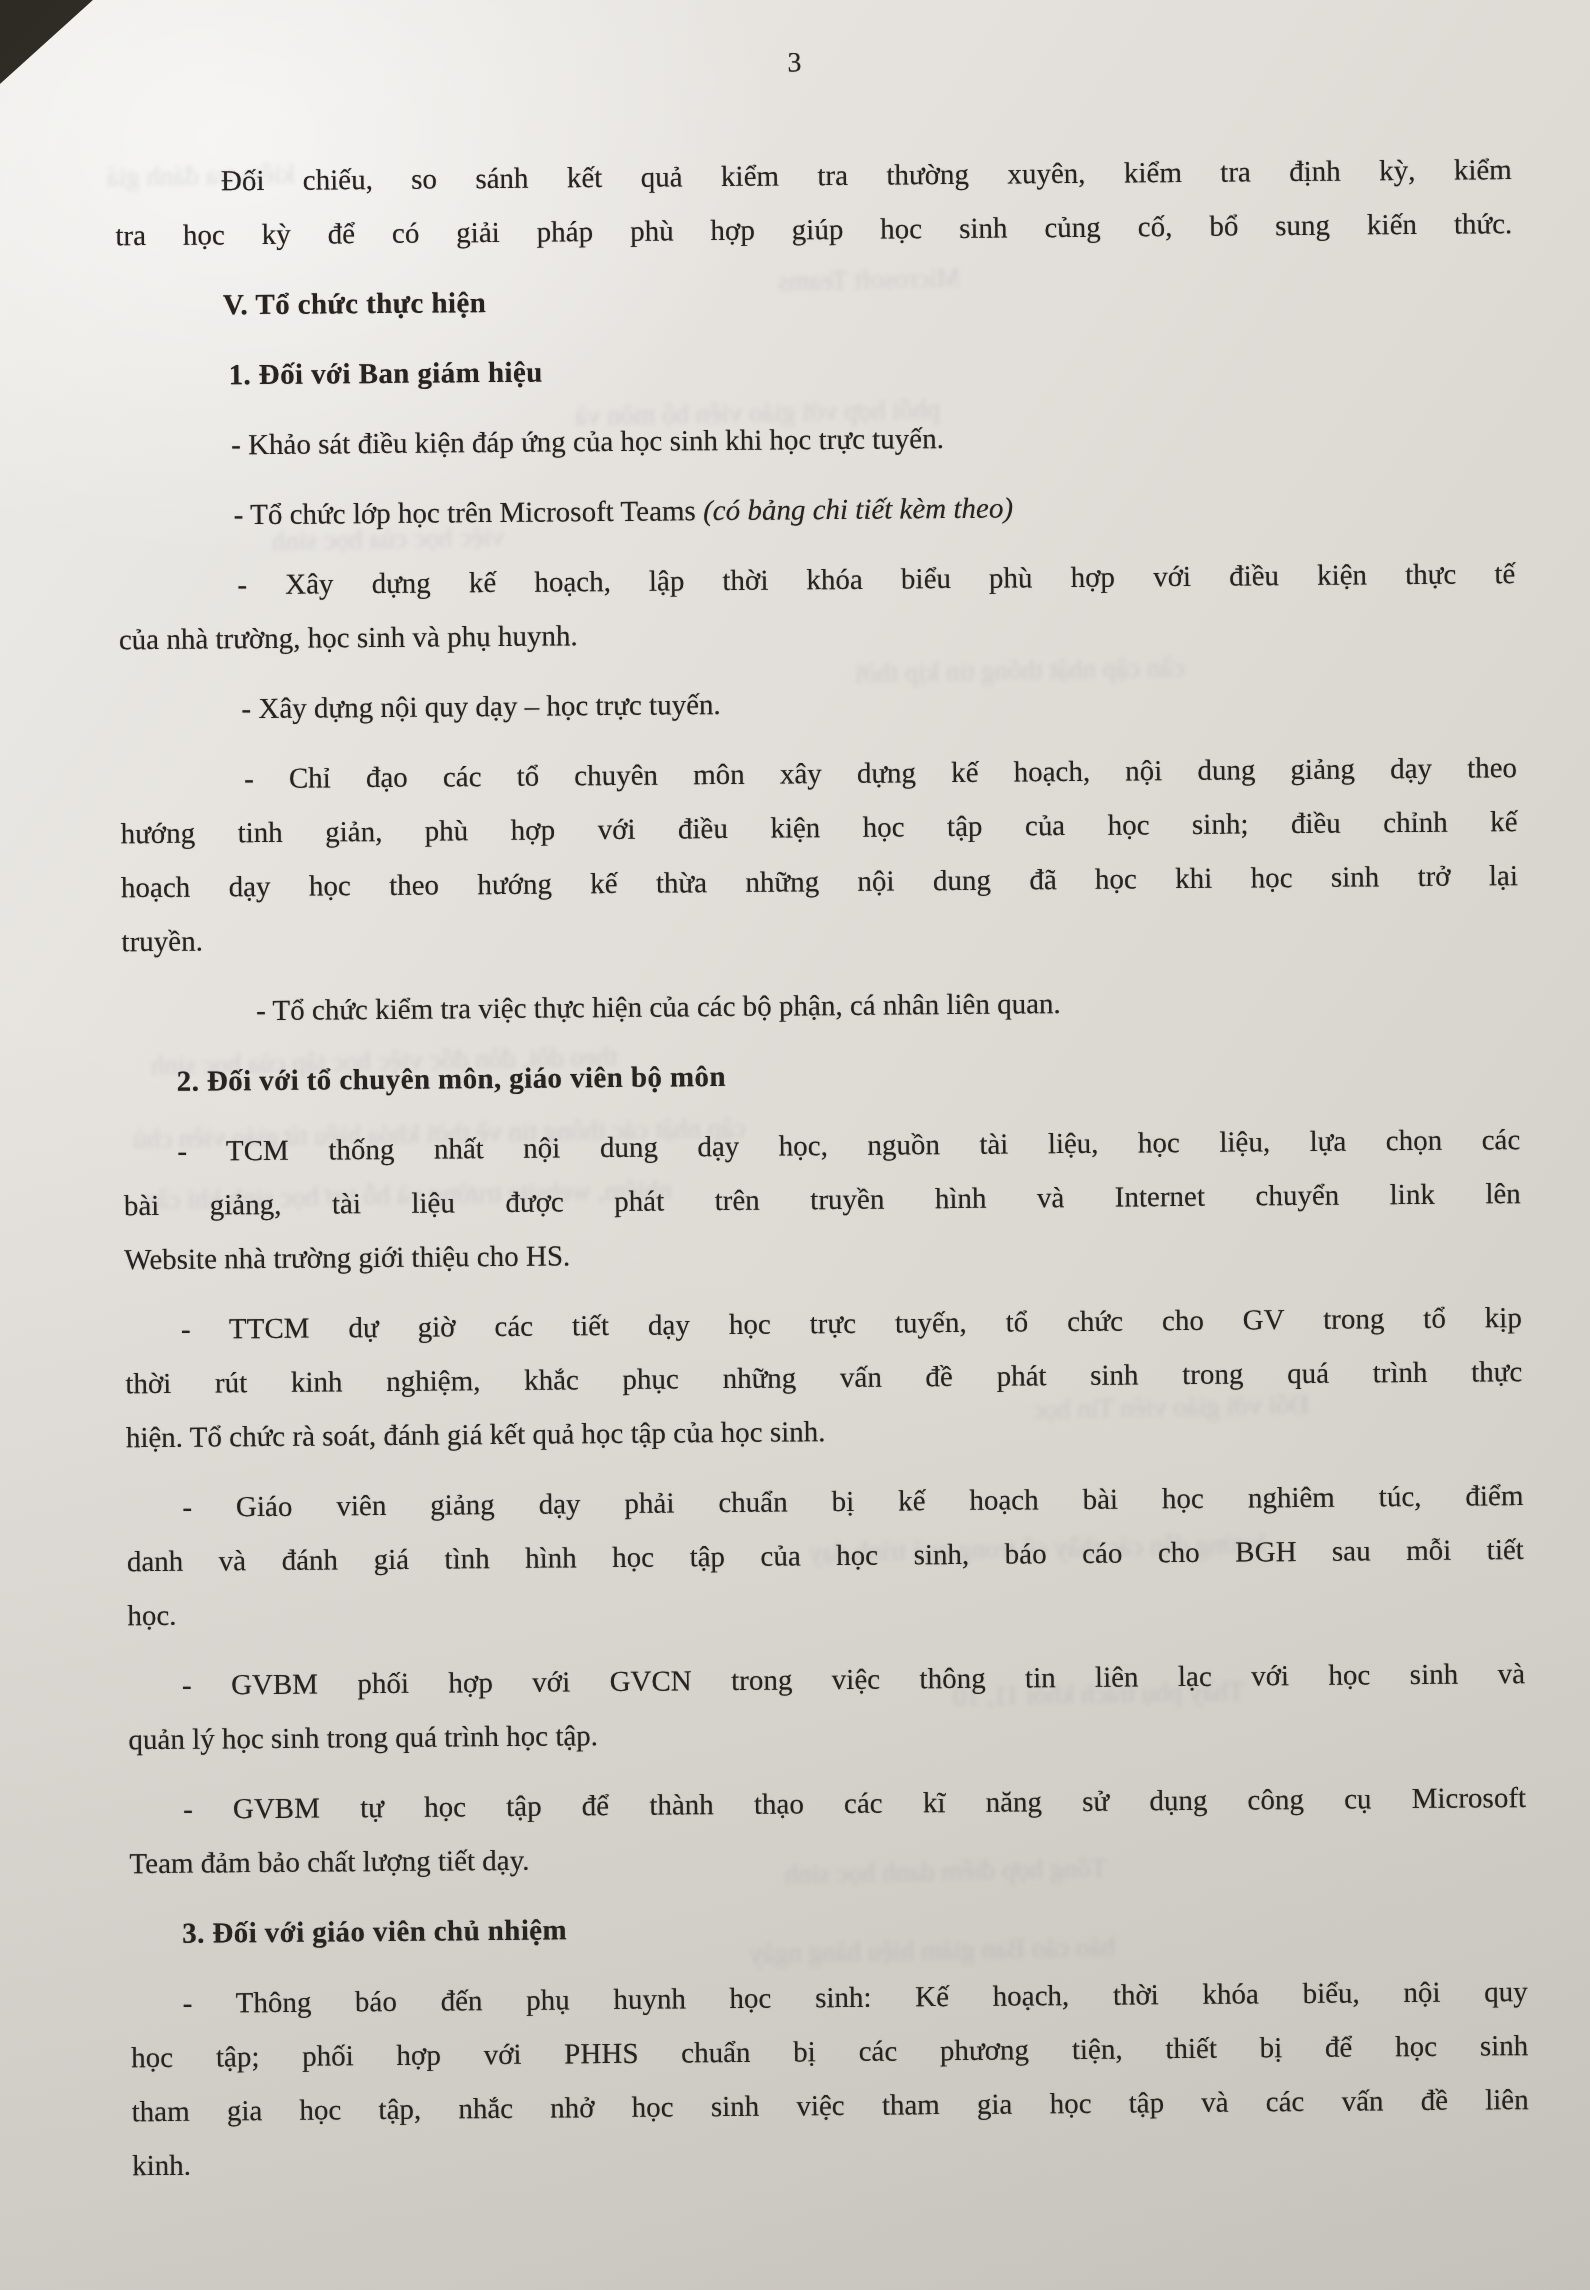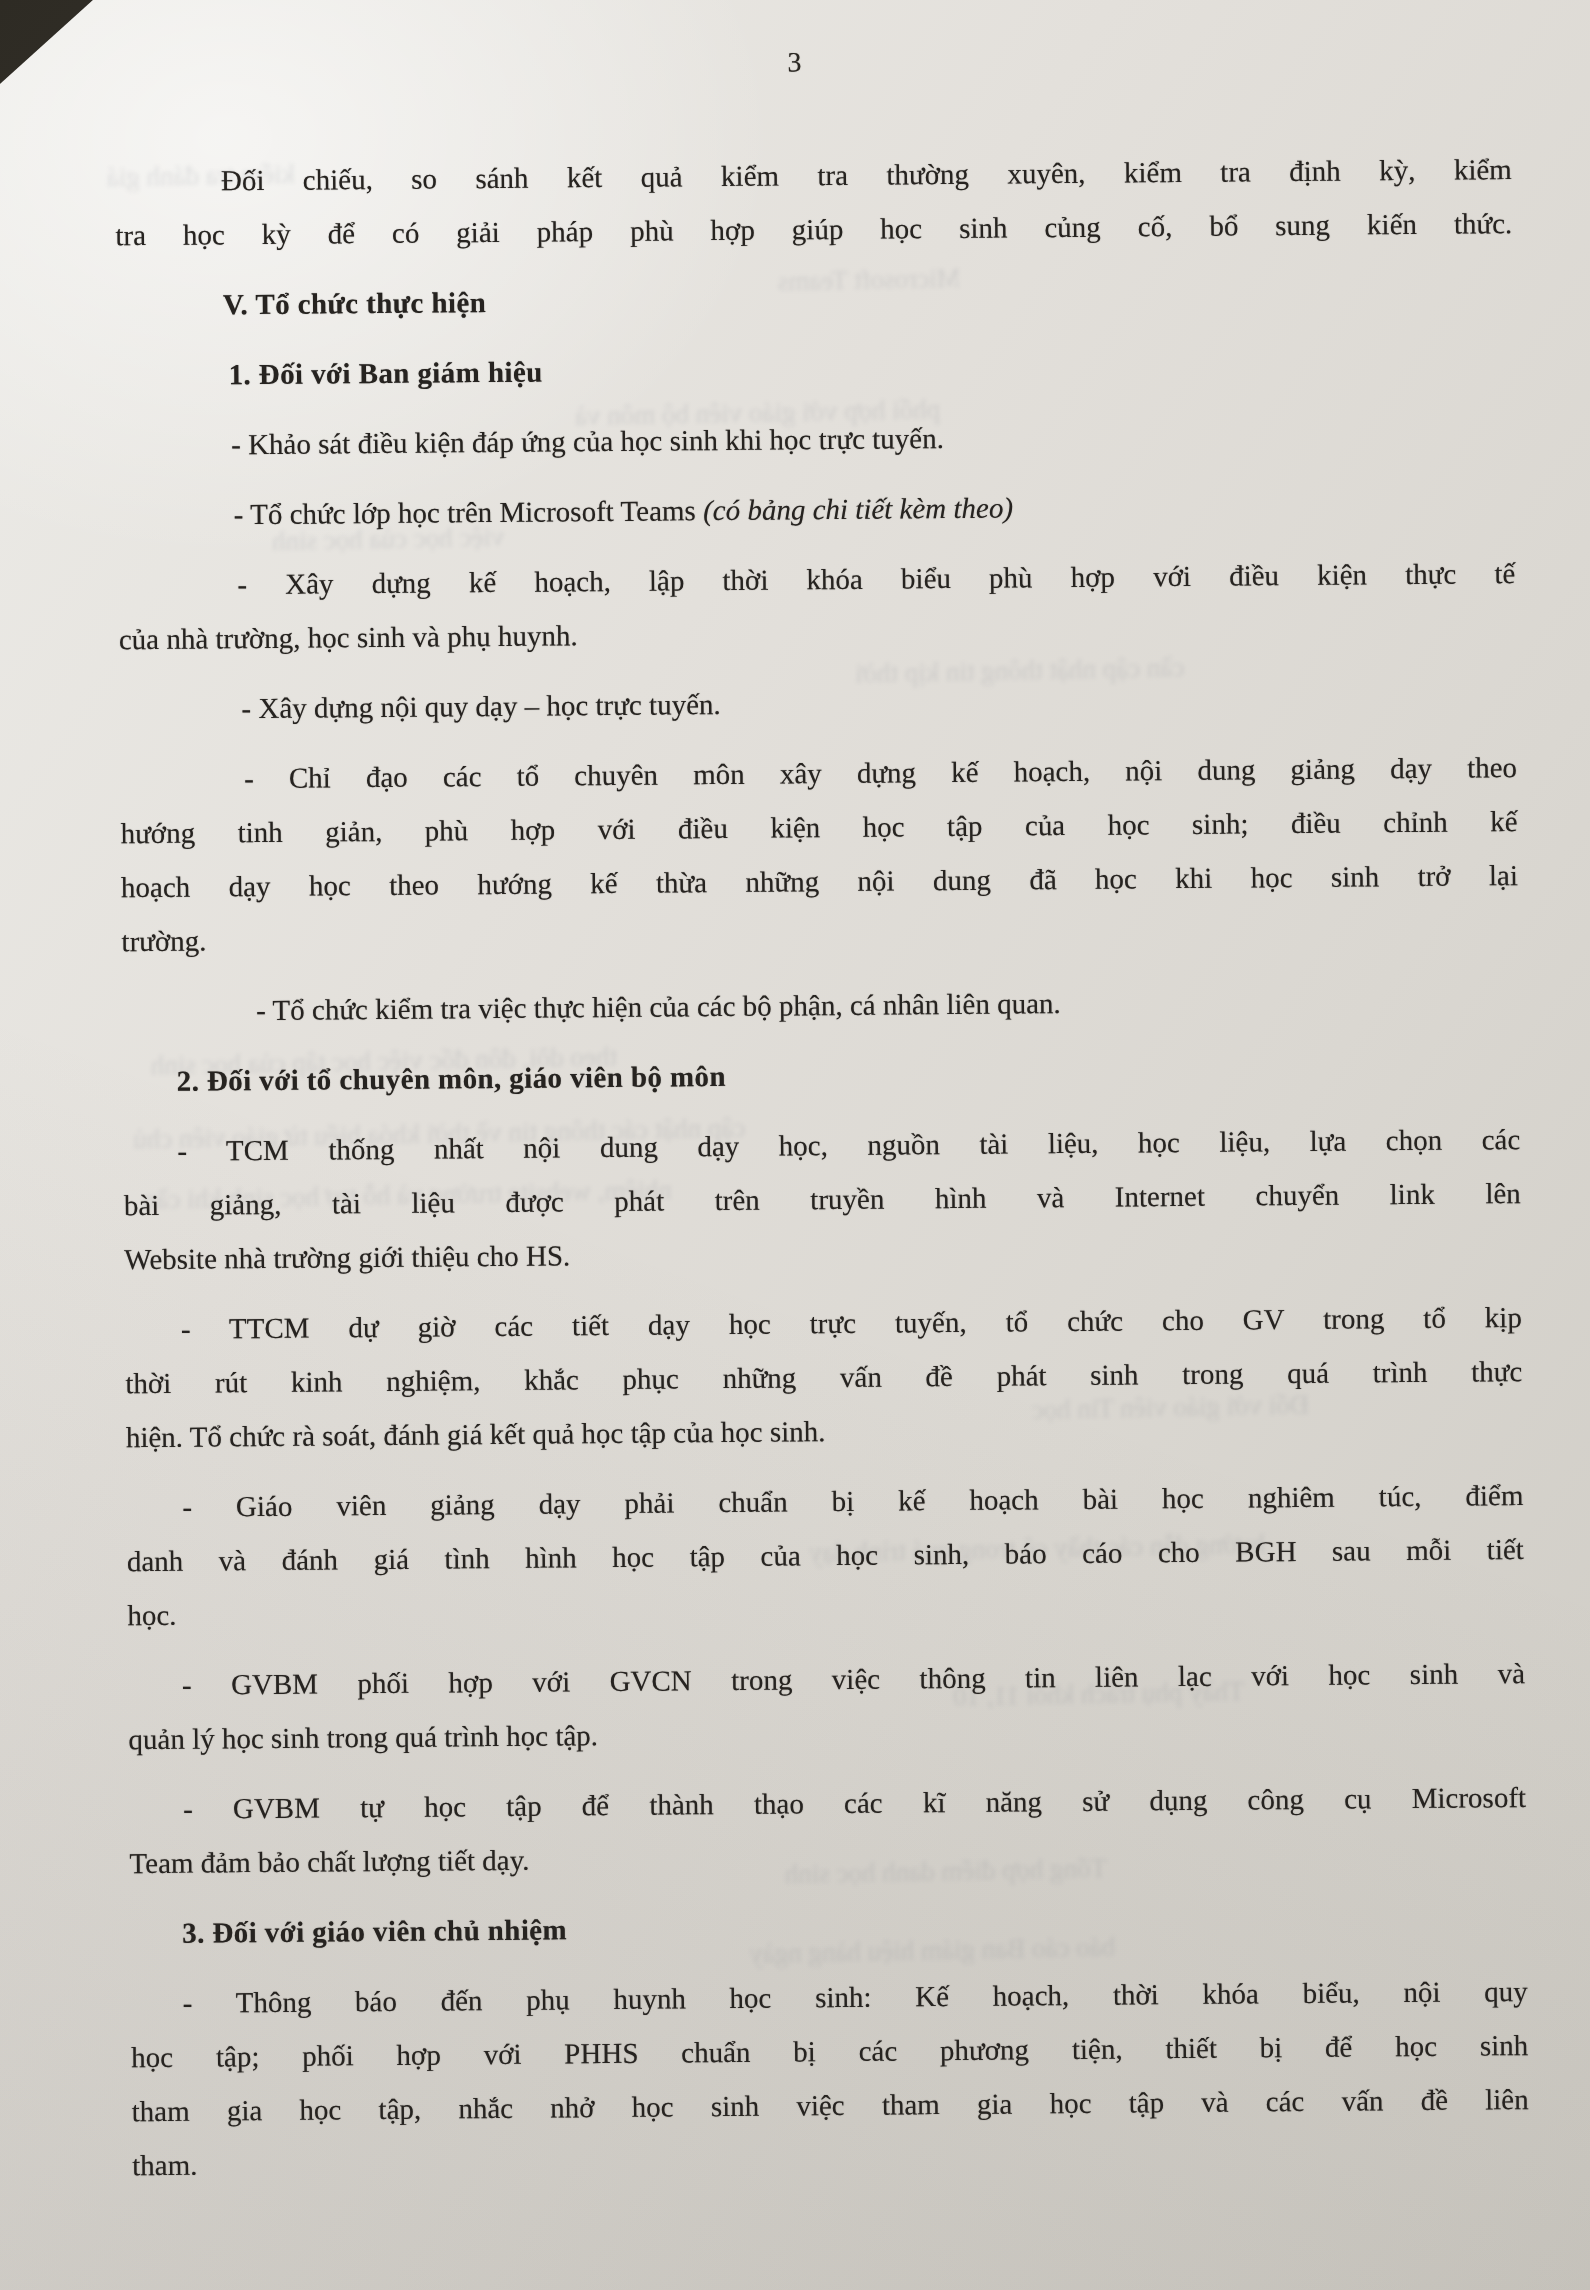--- a/index.html
+++ b/index.html
@@ -80,36 +80,36 @@
       <div class="line b gap" style="padding-left: 107px;"><span>V. Tổ chức thực hiện</span></div>
       <div class="line b gap" style="padding-left: 112px;"><span>1. Đối với Ban giám hiệu</span></div>
       <div class="line gap" style="padding-left: 114px;"><span>- Khảo sát điều kiện đáp ứng của học sinh khi học trực tuyến.</span></div>
       <div class="line gap" style="padding-left: 116px;"><span>- Tổ chức lớp học trên Microsoft Teams </span><span class="it">(có bảng chi tiết kèm theo)</span></div>
       <div class="line j gap" style="padding-left: 119px;"><span>- Xây dựng kế hoạch, lập thời khóa biểu phù hợp với điều kiện thực tế</span></div>
       <div class="line"><span>của nhà trường, học sinh và phụ huynh.</span></div>
       <div class="line gap" style="padding-left: 122px;"><span>- Xây dựng nội quy dạy – học trực tuyến.</span></div>
       <div class="line j gap" style="padding-left: 124px;"><span>- Chỉ đạo các tổ chuyên môn xây dựng kế hoạch, nội dung giảng dạy theo</span></div>
       <div class="line j"><span>hướng tinh giản, phù hợp với điều kiện học tập của học sinh; điều chỉnh kế</span></div>
       <div class="line j"><span>hoạch dạy học theo hướng kế thừa những nội dung đã học khi học sinh trở lại</span></div>
-      <div class="line"><span>trường.</span></div>
+      <div class="line"><span>truyền.</span></div>
       <div class="line gap" style="padding-left: 134px;"><span>- Tổ chức kiểm tra việc thực hiện của các bộ phận, cá nhân liên quan.</span></div>
       <div class="line b gap" style="padding-left: 54px;"><span>2. Đối với tổ chuyên môn, giáo viên bộ môn</span></div>
       <div class="line j gap" style="padding-left: 54px;"><span>- TCM thống nhất nội dung dạy học, nguồn tài liệu, học liệu, lựa chọn các</span></div>
       <div class="line j"><span>bài giảng, tài liệu được phát trên truyền hình và Internet chuyển link lên</span></div>
       <div class="line"><span>Website nhà trường giới thiệu cho HS.</span></div>
       <div class="line j gap" style="padding-left: 56px;"><span>- TTCM dự giờ các tiết dạy học trực tuyến, tổ chức cho GV trong tổ kịp</span></div>
       <div class="line j"><span>thời rút kinh nghiệm, khắc phục những vấn đề phát sinh trong quá trình thực</span></div>
       <div class="line"><span>hiện. Tổ chức rà soát, đánh giá kết quả học tập của học sinh.</span></div>
       <div class="line j gap" style="padding-left: 56px;"><span>- Giáo viên giảng dạy phải chuẩn bị kế hoạch bài học nghiêm túc, điểm</span></div>
       <div class="line j"><span>danh và đánh giá tình hình học tập của học sinh, báo cáo cho BGH sau mỗi tiết</span></div>
       <div class="line"><span>học.</span></div>
       <div class="line j gap" style="padding-left: 54px;"><span>- GVBM phối hợp với GVCN trong việc thông tin liên lạc với học sinh và</span></div>
       <div class="line"><span>quản lý học sinh trong quá trình học tập.</span></div>
       <div class="line j gap" style="padding-left: 54px;"><span>- GVBM tự học tập để thành thạo các kĩ năng sử dụng công cụ Microsoft</span></div>
       <div class="line"><span>Team đảm bảo chất lượng tiết dạy.</span></div>
       <div class="line b gap" style="padding-left: 52px;"><span>3. Đối với giáo viên chủ nhiệm</span></div>
       <div class="line j gap" style="padding-left: 52px;"><span>- Thông báo đến phụ huynh học sinh: Kế hoạch, thời khóa biểu, nội quy</span></div>
       <div class="line j"><span>học tập;  phối hợp với PHHS chuẩn bị các phương tiện, thiết bị để học sinh</span></div>
       <div class="line j"><span>tham gia học tập, nhắc nhở học sinh việc tham gia học tập và các vấn đề liên</span></div>
-      <div class="line"><span>tham.</span></div>
+      <div class="line"><span>kinh.</span></div>
     </div>
 </div>
 
 
 </body></html>

